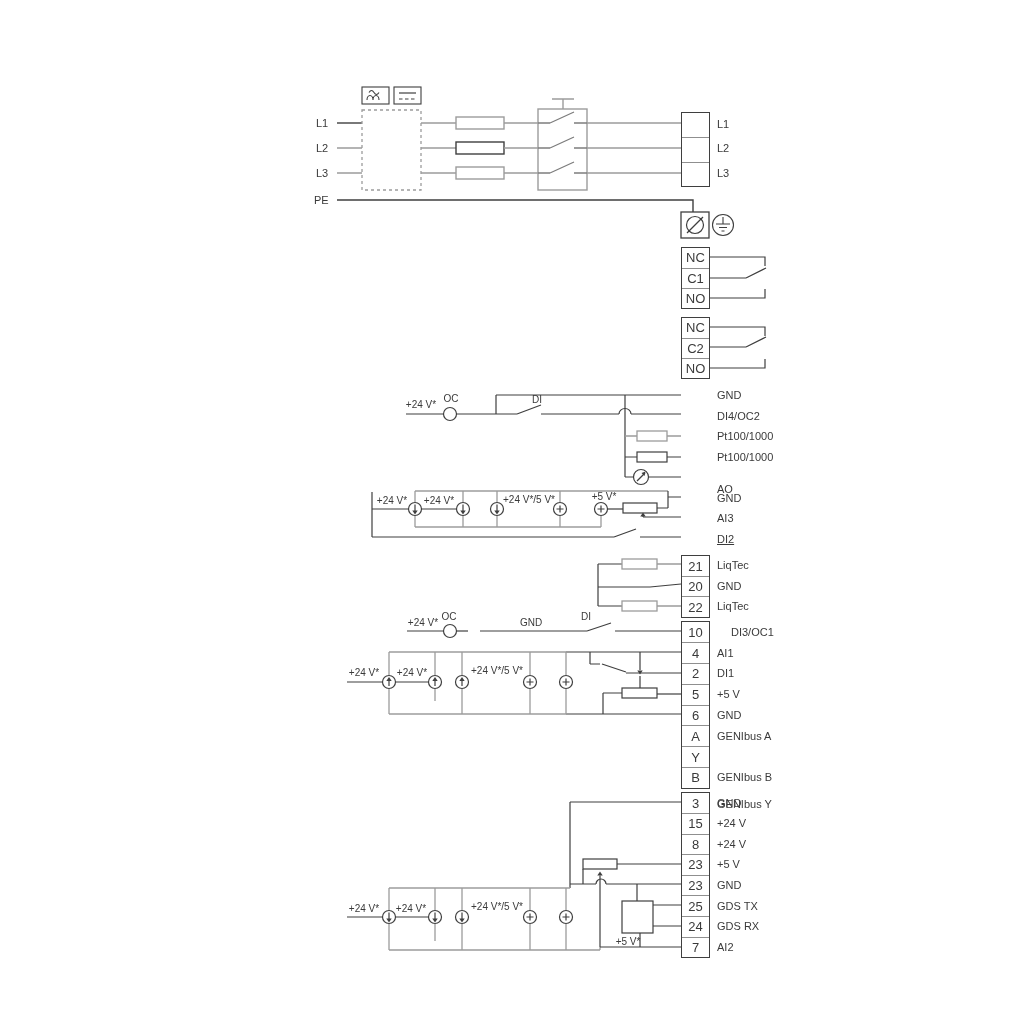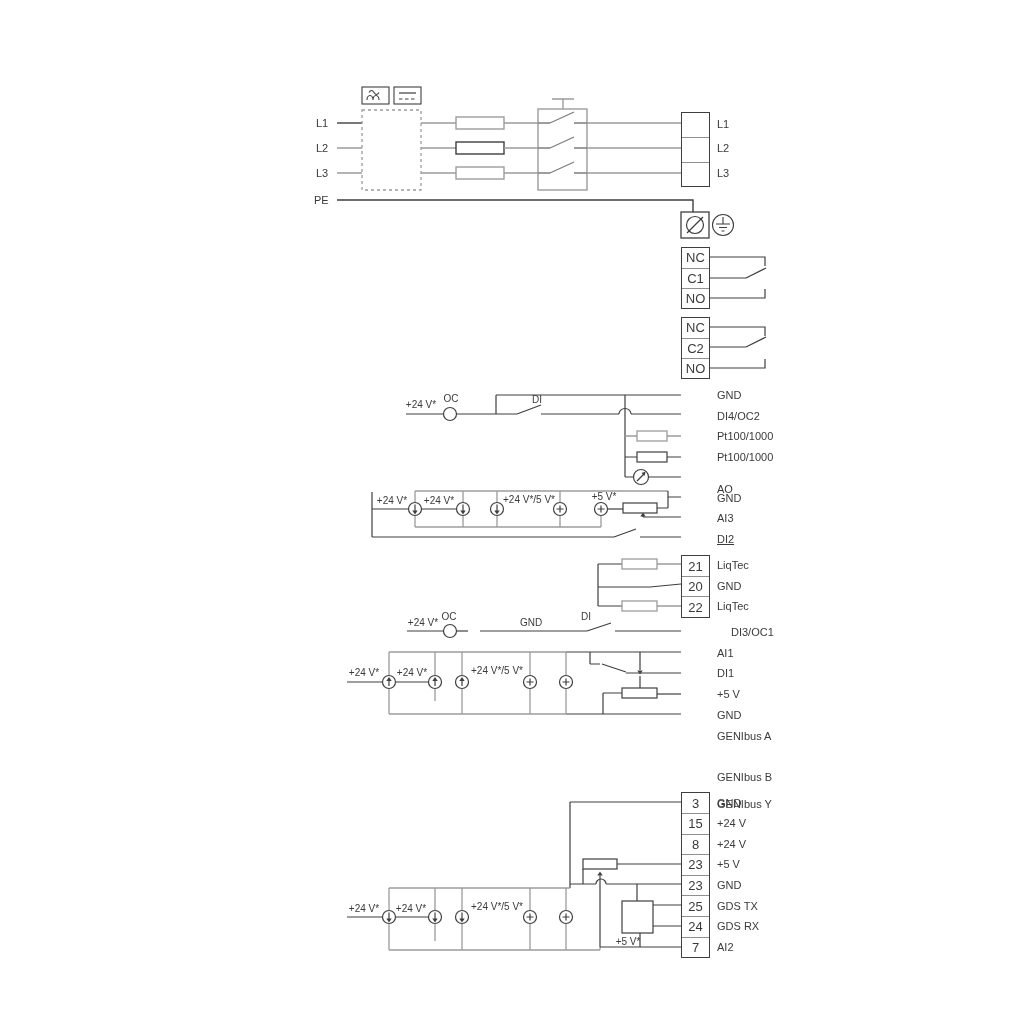--- a/index.html
+++ b/index.html
@@ -241,20 +241,30 @@
   <div class="cell" style="height:20.3px;">NO</div>
 </div>
 
 
 <div class="blk" style="left:681px;top:555px;">
   <div class="cell" style="height:20px;">21</div>
   <div class="cell" style="height:20.4px;">20</div>
   <div class="cell" style="height:20.4px;">22</div>
 </div>
 
+<div class="blk" style="left:681px;top:621px;">
+  <div class="cell" style="height:20.2px;">10</div>
+  <div class="cell" style="height:20.8px;">4</div>
+  <div class="cell" style="height:20.8px;">2</div>
+  <div class="cell" style="height:20.8px;">5</div>
+  <div class="cell" style="height:20.8px;">6</div>
+  <div class="cell" style="height:20.8px;">A</div>
+  <div class="cell" style="height:20.8px;">Y</div>
+  <div class="cell" style="height:20.8px;">B</div>
+</div>
 
 <div class="blk" style="left:681px;top:792px;">
   <div class="cell" style="height:20px;">3</div>
   <div class="cell" style="height:20.6px;">15</div>
   <div class="cell" style="height:20.6px;">8</div>
   <div class="cell" style="height:20.6px;">23</div>
   <div class="cell" style="height:20.6px;">23</div>
   <div class="cell" style="height:20.6px;">25</div>
   <div class="cell" style="height:20.6px;">24</div>
   <div class="cell" style="height:20.6px;">7</div>

